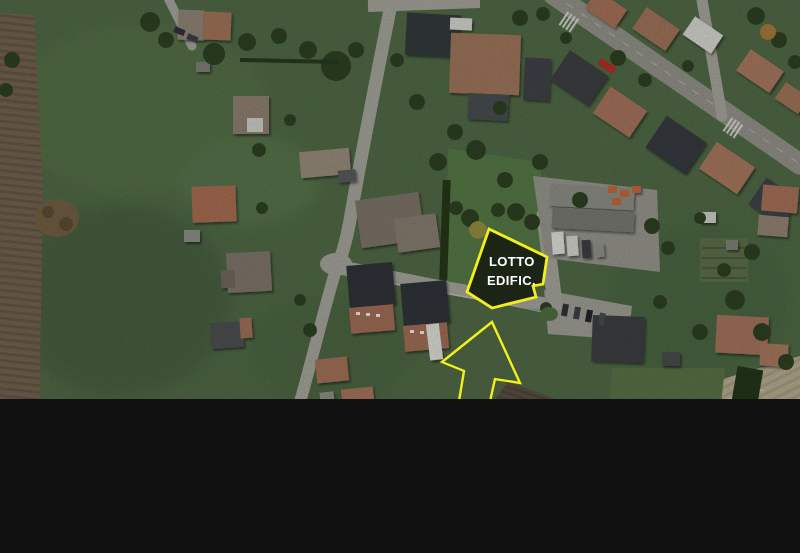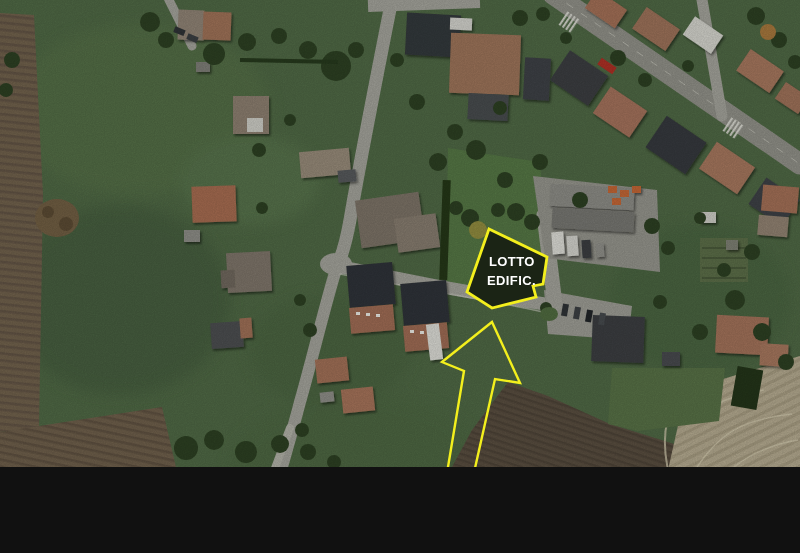--- a/index.html
+++ b/index.html
@@ -1,16 +1,16 @@
 <!DOCTYPE html>
 <html><head>
 <meta charset="utf-8">
 <style>
   html,body{margin:0;padding:0;background:#111;}
-  .stage{position:relative;width:800px;height:467px;overflow:hidden;background:#d946ef;
+  .stage{position:relative;width:800px;height:399px;overflow:hidden;background:#d946ef;
          font-family:"Liberation Sans",sans-serif;}
   .stage svg{display:block;}
   text.lot-label{font-family:"Liberation Sans",sans-serif;font-weight:700;font-size:13px;
                  letter-spacing:.4px;paint-order:stroke;}
 </style>
 </head>
 <body>
 
 <div class="stage">
 <svg width="800" height="553" viewBox="0 0 800 553" xmlns="http://www.w3.org/2000/svg">

